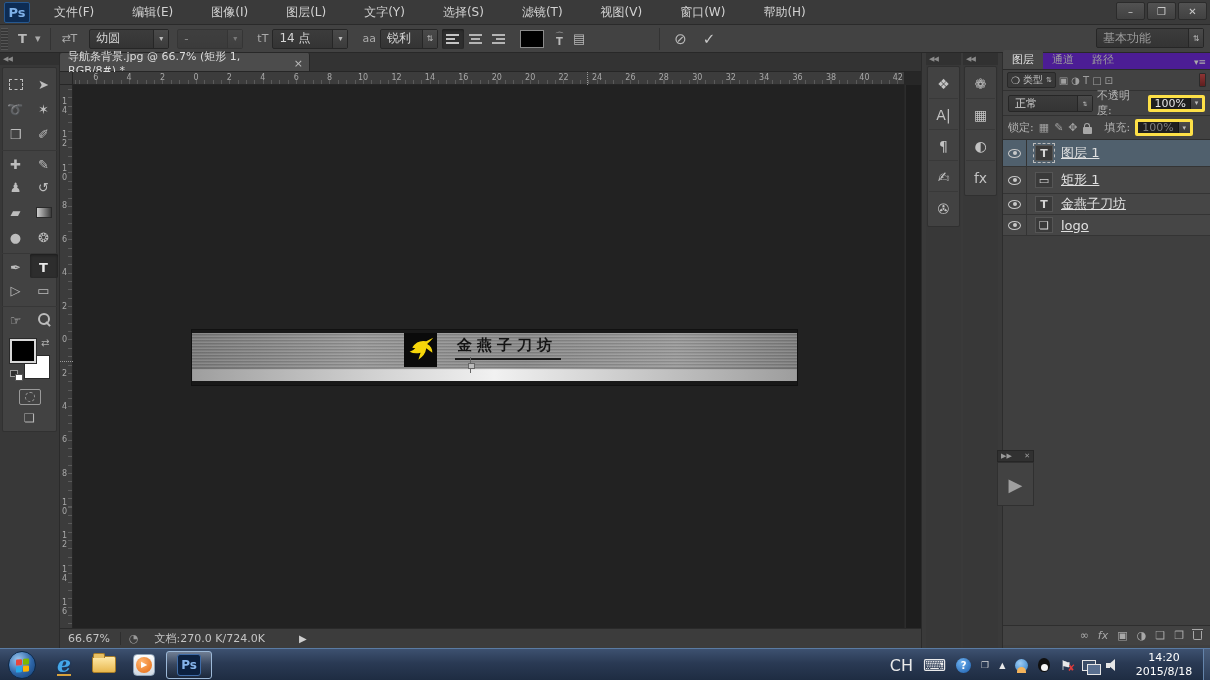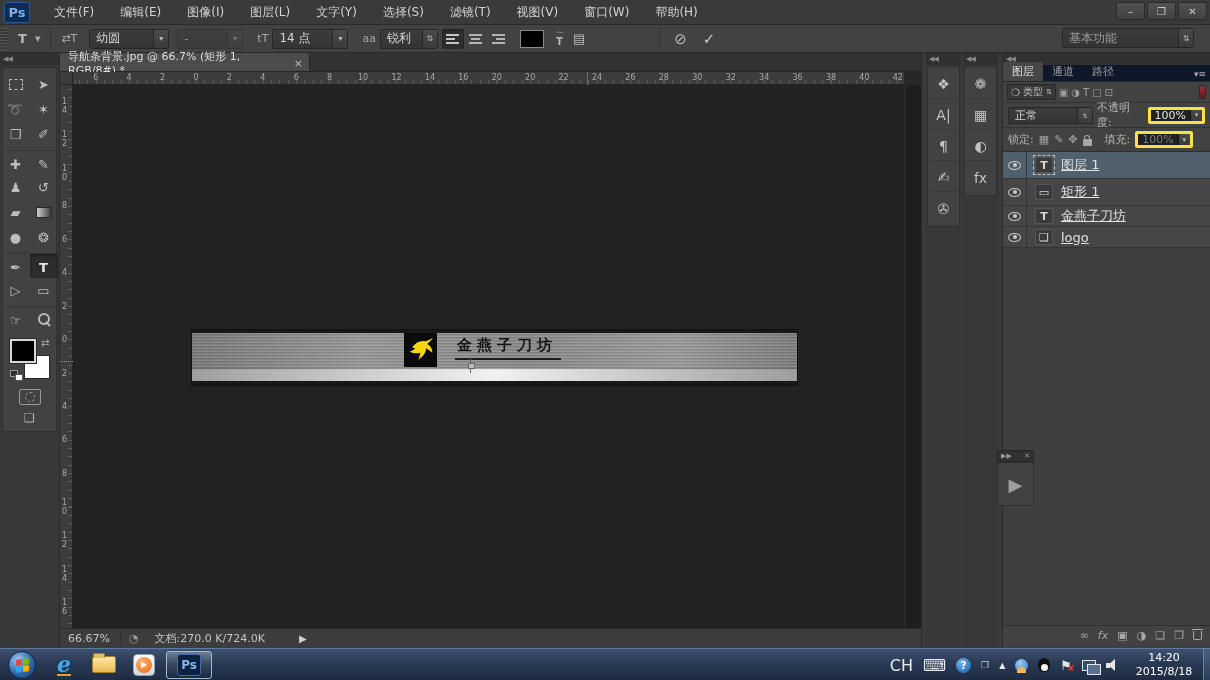--- a/index.html
+++ b/index.html
@@ -3,21 +3,21 @@
 <meta charset="utf-8">
 <style>
   * { margin:0; padding:0; box-sizing:border-box; }
   html,body { width:1210px; height:680px; overflow:hidden; background:#222; }
   body { font-family:"DejaVu Sans","Liberation Sans",sans-serif; font-size:12px; color:#cfcfcf; }
   #app { position:relative; width:1210px; height:680px; background:#3f3f3f; }
 
   
   .titlebar { position:absolute; left:0; top:0; width:1210px; height:25px; background:#3a3a3a; border-bottom:1px solid #2a2a2a; display:flex; align-items:center; }
   .ps-logo { width:26px; height:21px; margin-left:4px; background:#0d2c54; border:1px solid #27588f; border-radius:2px; color:#7fb1e8; font-weight:bold; font-size:13px; display:flex; align-items:center; justify-content:center; }
-  .menus { display:flex; margin-left:14px; gap:6px; }
+  .menus { display:flex; margin-left:14px; gap:18px; }
   .menu-item { padding:3px 10px; color:#d2d2d2; font-size:12px; cursor:default; }
   .win-controls { position:absolute; right:3px; top:2px; display:flex; gap:2px; }
   .win-btn { width:29px; height:18px; background:linear-gradient(#525252,#414141); border:1px solid #2b2b2b; border-radius:2px; color:#c9c9c9; font-size:10px; display:flex; align-items:center; justify-content:center; }
 
   
   .optionsbar { position:absolute; left:0; top:25px; width:1210px; height:28px; background:#424242; border-bottom:1px solid #282828; display:flex; align-items:center; }
   .grip { width:7px; height:22px; margin-left:1px; background:repeating-linear-gradient(to bottom,#555 0 1px,#383838 1px 3px); }
   .ob-sep { width:1px; height:22px; background:#333; margin:0 6px; }
   .ob-icon { color:#b9b9b9; font-size:13px; padding:2px 4px; display:flex; align-items:center; }
   .ob-small { font-size:11px; color:#aaa; }
@@ -30,21 +30,21 @@
   .al-btn.active { background:#2e2e2e; box-shadow:inset 0 1px 2px #1a1a1a; }
   .al-ic { display:inline-block; width:13px; height:11px; }
   .al-left { background:linear-gradient(#c4c4c4,#c4c4c4) 0 1px/13px 2px no-repeat,linear-gradient(#c4c4c4,#c4c4c4) 0 5px/9px 2px no-repeat,linear-gradient(#c4c4c4,#c4c4c4) 0 9px/13px 2px no-repeat; }
   .al-center { background:linear-gradient(#b4b4b4,#b4b4b4) 0 1px/13px 2px no-repeat,linear-gradient(#b4b4b4,#b4b4b4) 2px 5px/9px 2px no-repeat,linear-gradient(#b4b4b4,#b4b4b4) 0 9px/13px 2px no-repeat; }
   .al-right { background:linear-gradient(#b4b4b4,#b4b4b4) 0 1px/13px 2px no-repeat,linear-gradient(#b4b4b4,#b4b4b4) 4px 5px/9px 2px no-repeat,linear-gradient(#b4b4b4,#b4b4b4) 0 9px/13px 2px no-repeat; }
   .color-swatch { width:24px; height:18px; background:#000; border:1px solid #8a8a8a; margin:0 6px; }
   .warp-ic { display:flex; flex-direction:column; align-items:center; line-height:6px; color:#b9b9b9; margin:0 5px; }
   .warp-ic .arc { font-size:9px; } .warp-ic .tee { font-size:10px; font-weight:bold; }
   .ob-cancel,.ob-commit { font-size:15px; padding:0 8px; }
   .ob-cancel { color:#b9b9b9; } .ob-commit { color:#c9c9c9; }
-  .workspace { position:absolute; right:16px; top:3px; width:132px;margin-left:36px; }
+  .workspace { position:absolute; right:6px; top:3px; width:108px;margin-left:36px; }
 
   
   .tooldock { position:absolute; left:0; top:53px; width:60px; height:595px; background:#383838; border-right:1px solid #2b2b2b; }
   .dock-head { height:12px; background:#313131; color:#8a8a8a; font-size:7px; padding:2px 3px 0; letter-spacing:-1px; }
   .toolbar-panel { margin:2px 2px 0; background:#424242; border:1px solid #313131; border-radius:2px; padding:4px 0 6px; }
   .tools { display:grid; grid-template-columns:28px 28px; justify-content:center; }
   .tool { height:25px; display:flex; align-items:center; justify-content:center; color:#bdbdbd; font-size:13px; position:relative; }
   .tool.gapt { border-top:1px solid #373737; margin-top:3px; padding-top:2px; }
   .tool.sel { background:#2d2d2d; box-shadow:inset 0 1px 3px #1b1b1b; border-radius:2px; color:#e8e8e8; font-weight:bold; }
   .i-grad { width:16px; height:11px; background:linear-gradient(to right,#cfcfcf,#3a3a3a); border:1px solid #2a2a2a; }
@@ -104,21 +104,21 @@
 
   
   .rightdock { position:absolute; left:922px; top:53px; width:288px; height:595px; background:#3a3a3a; }
   .icon-col { position:absolute; top:0; width:35px; height:100%; background:#383838; }
   .icon-colA { left:4px; } .icon-colB { left:41px; }
   .icol-body { margin:1px 1px; background:#424242; border:1px solid #303030; border-radius:2px; padding:3px 0; display:flex; flex-direction:column; align-items:center; gap:2px; }
   .picon { width:29px; height:29px; display:flex; align-items:center; justify-content:center; color:#c3c3c3; font-size:14px; border-bottom:1px solid #393939; }
   .picon:last-child { border-bottom:none; }
   .maindock { position:absolute; left:80px; top:0; width:208px; height:100%; background:#3f3f3f; border-left:1px solid #2d2d2d; }
 
-  .pan-tabs { height:17px; margin-top:12px; background:#0f172a; display:flex; align-items:flex-end; border-bottom:1px solid #2a2a2a; position:relative; }
+  .pan-tabs { height:17px; background:#4c1d95; display:flex; align-items:flex-end; border-bottom:1px solid #2a2a2a; position:relative; }
   .pan-tab { padding:2px 9px; font-size:11px; color:#9c9c9c; }
   .pan-tab.active { background:#474747; color:#e2e2e2; border-radius:2px 2px 0 0; }
   .pan-menu { position:absolute; right:4px; bottom:2px; color:#aaa; font-size:9px; }
   .filter-row { height:21px; display:flex; align-items:center; padding:0 4px; gap:3px; border-bottom:1px solid #323232; background:#424242; }
   .f-search { display:flex; align-items:center; height:16px; background:#383838; border:1px solid #282828; border-radius:2px; color:#bdbdbd; font-size:10px; padding:0 3px; gap:3px; }
   .f-ic { color:#9f9f9f; font-size:10px; }
   .f-toggle { margin-left:auto; width:7px; height:14px; background:linear-gradient(#8e3434,#5e1f1f); border:1px solid #2a2a2a; border-radius:1px; }
   .blend-row { height:25px; display:flex; align-items:center; padding:0 5px; gap:4px; background:#424242; border-bottom:1px solid #323232; font-size:11px; color:#b5b5b5; }
   .lock-row { height:24px; display:flex; align-items:center; padding:0 5px; gap:5px; background:#424242; border-bottom:1px solid #2e2e2e; font-size:11px; color:#b5b5b5; }
   .valbox { display:flex; align-items:center; height:17px; background:#1f1f1f; border:3px solid #fde047; border-radius:2px; }

